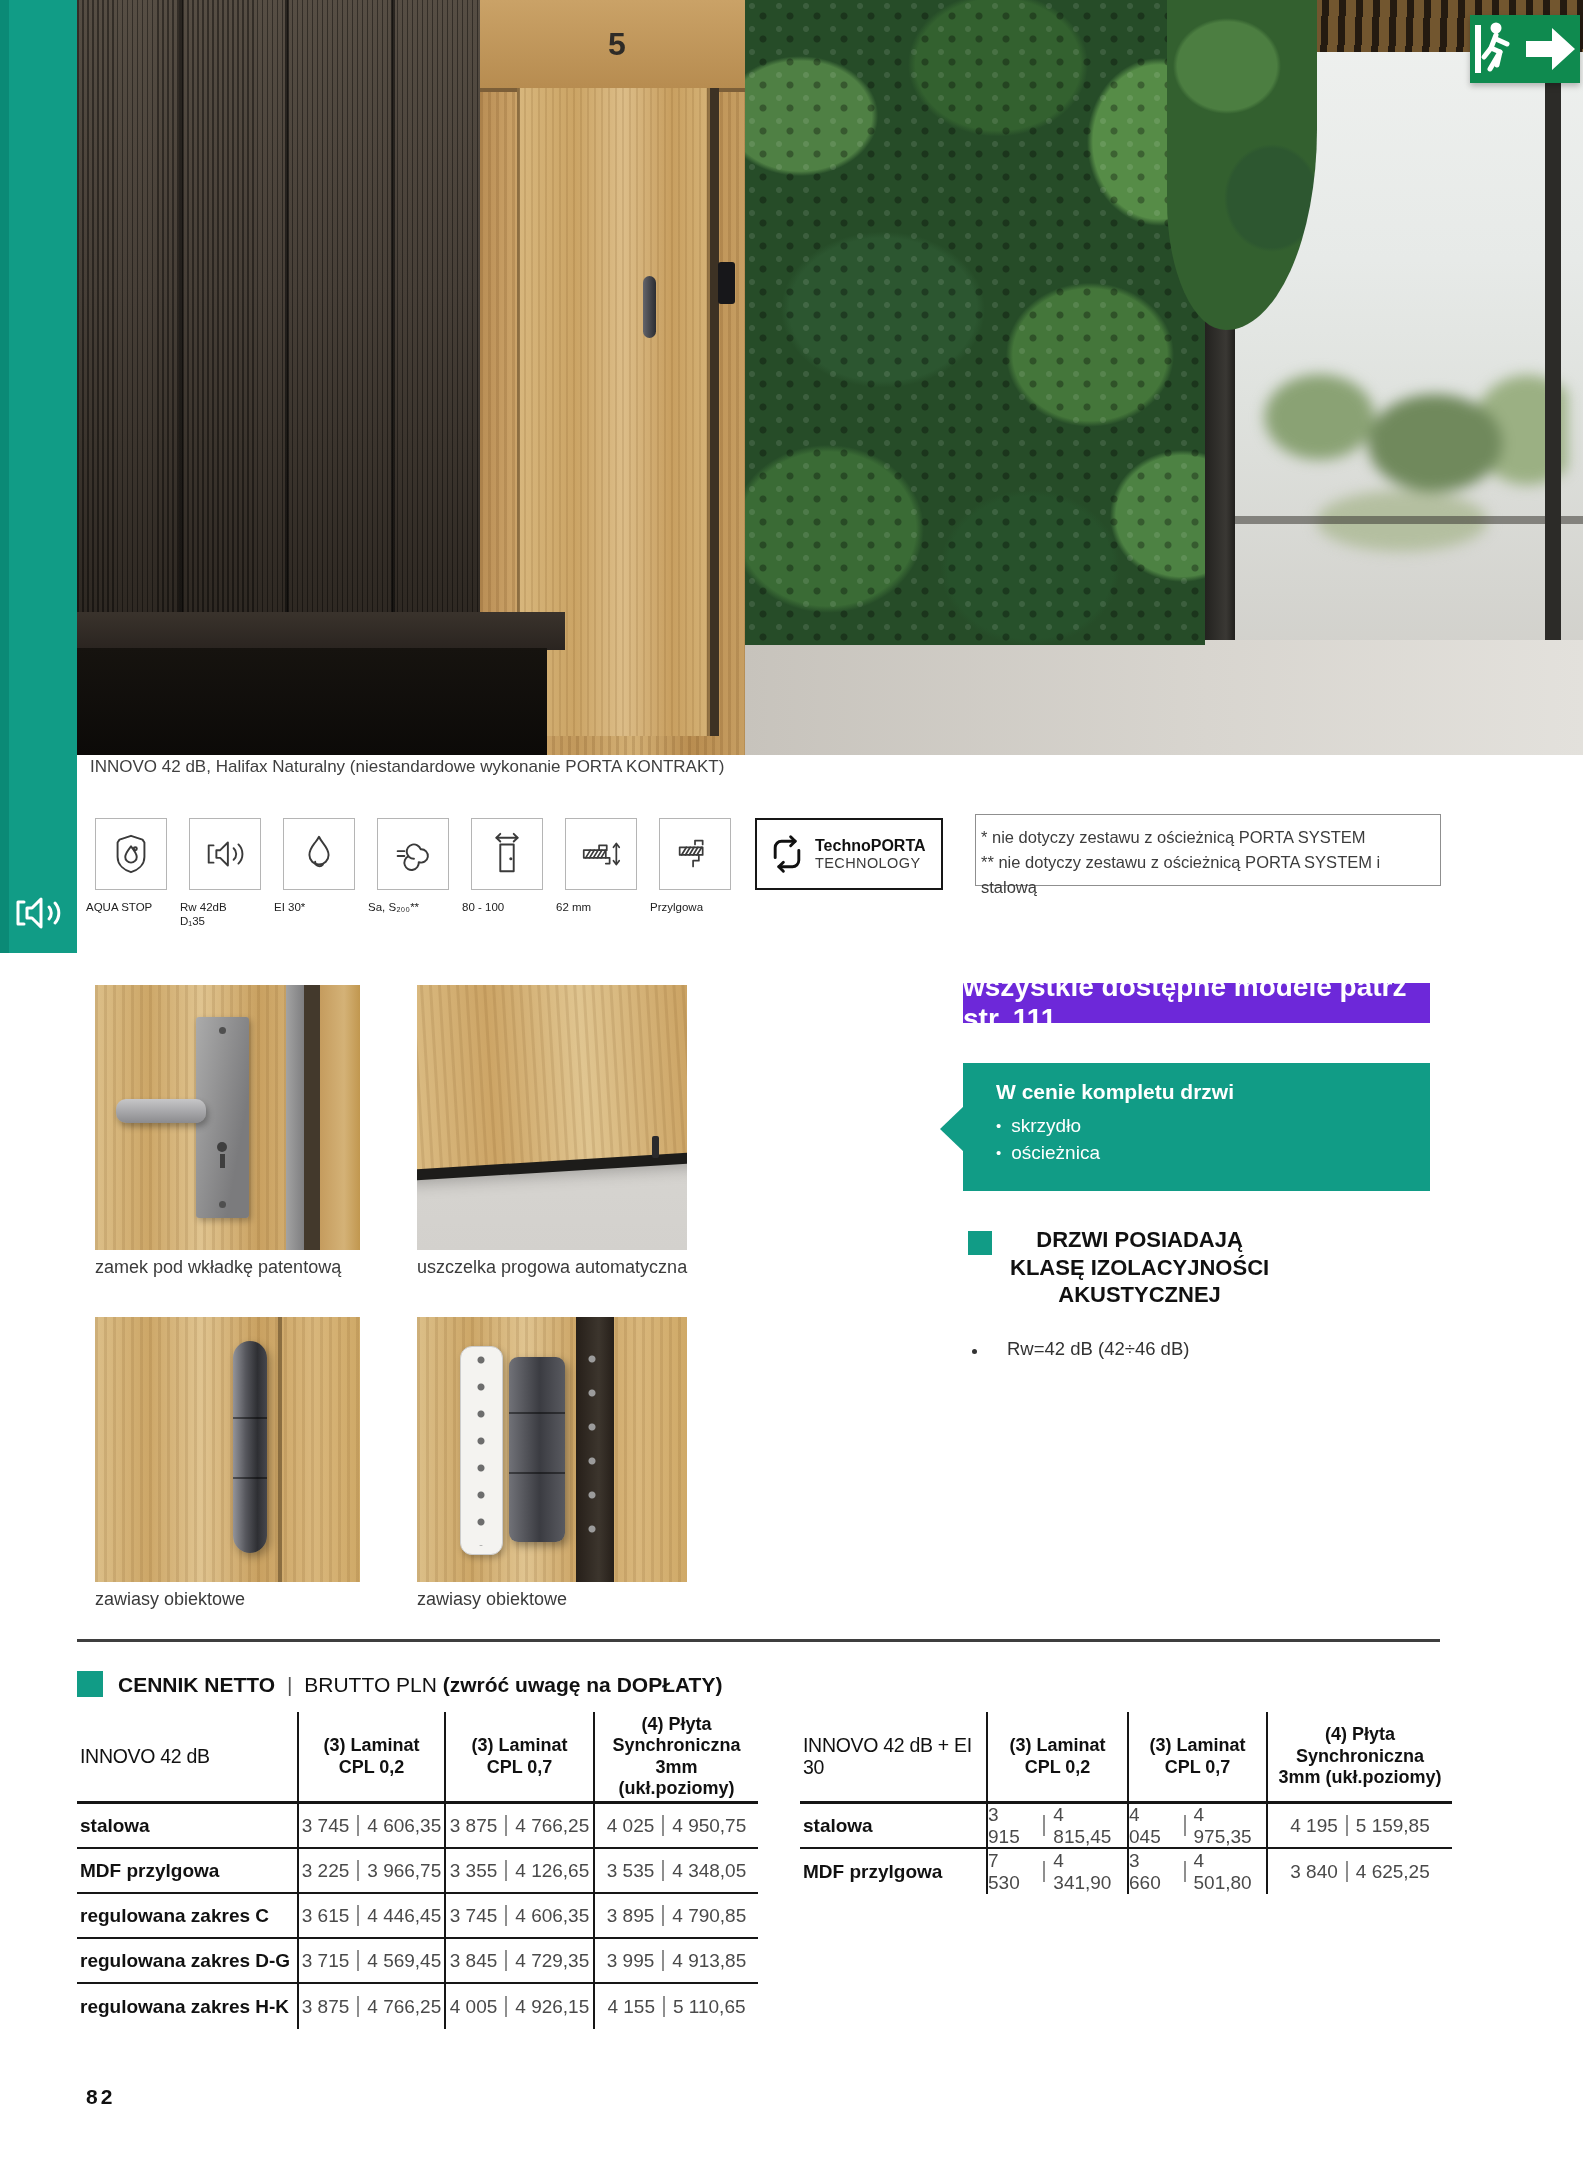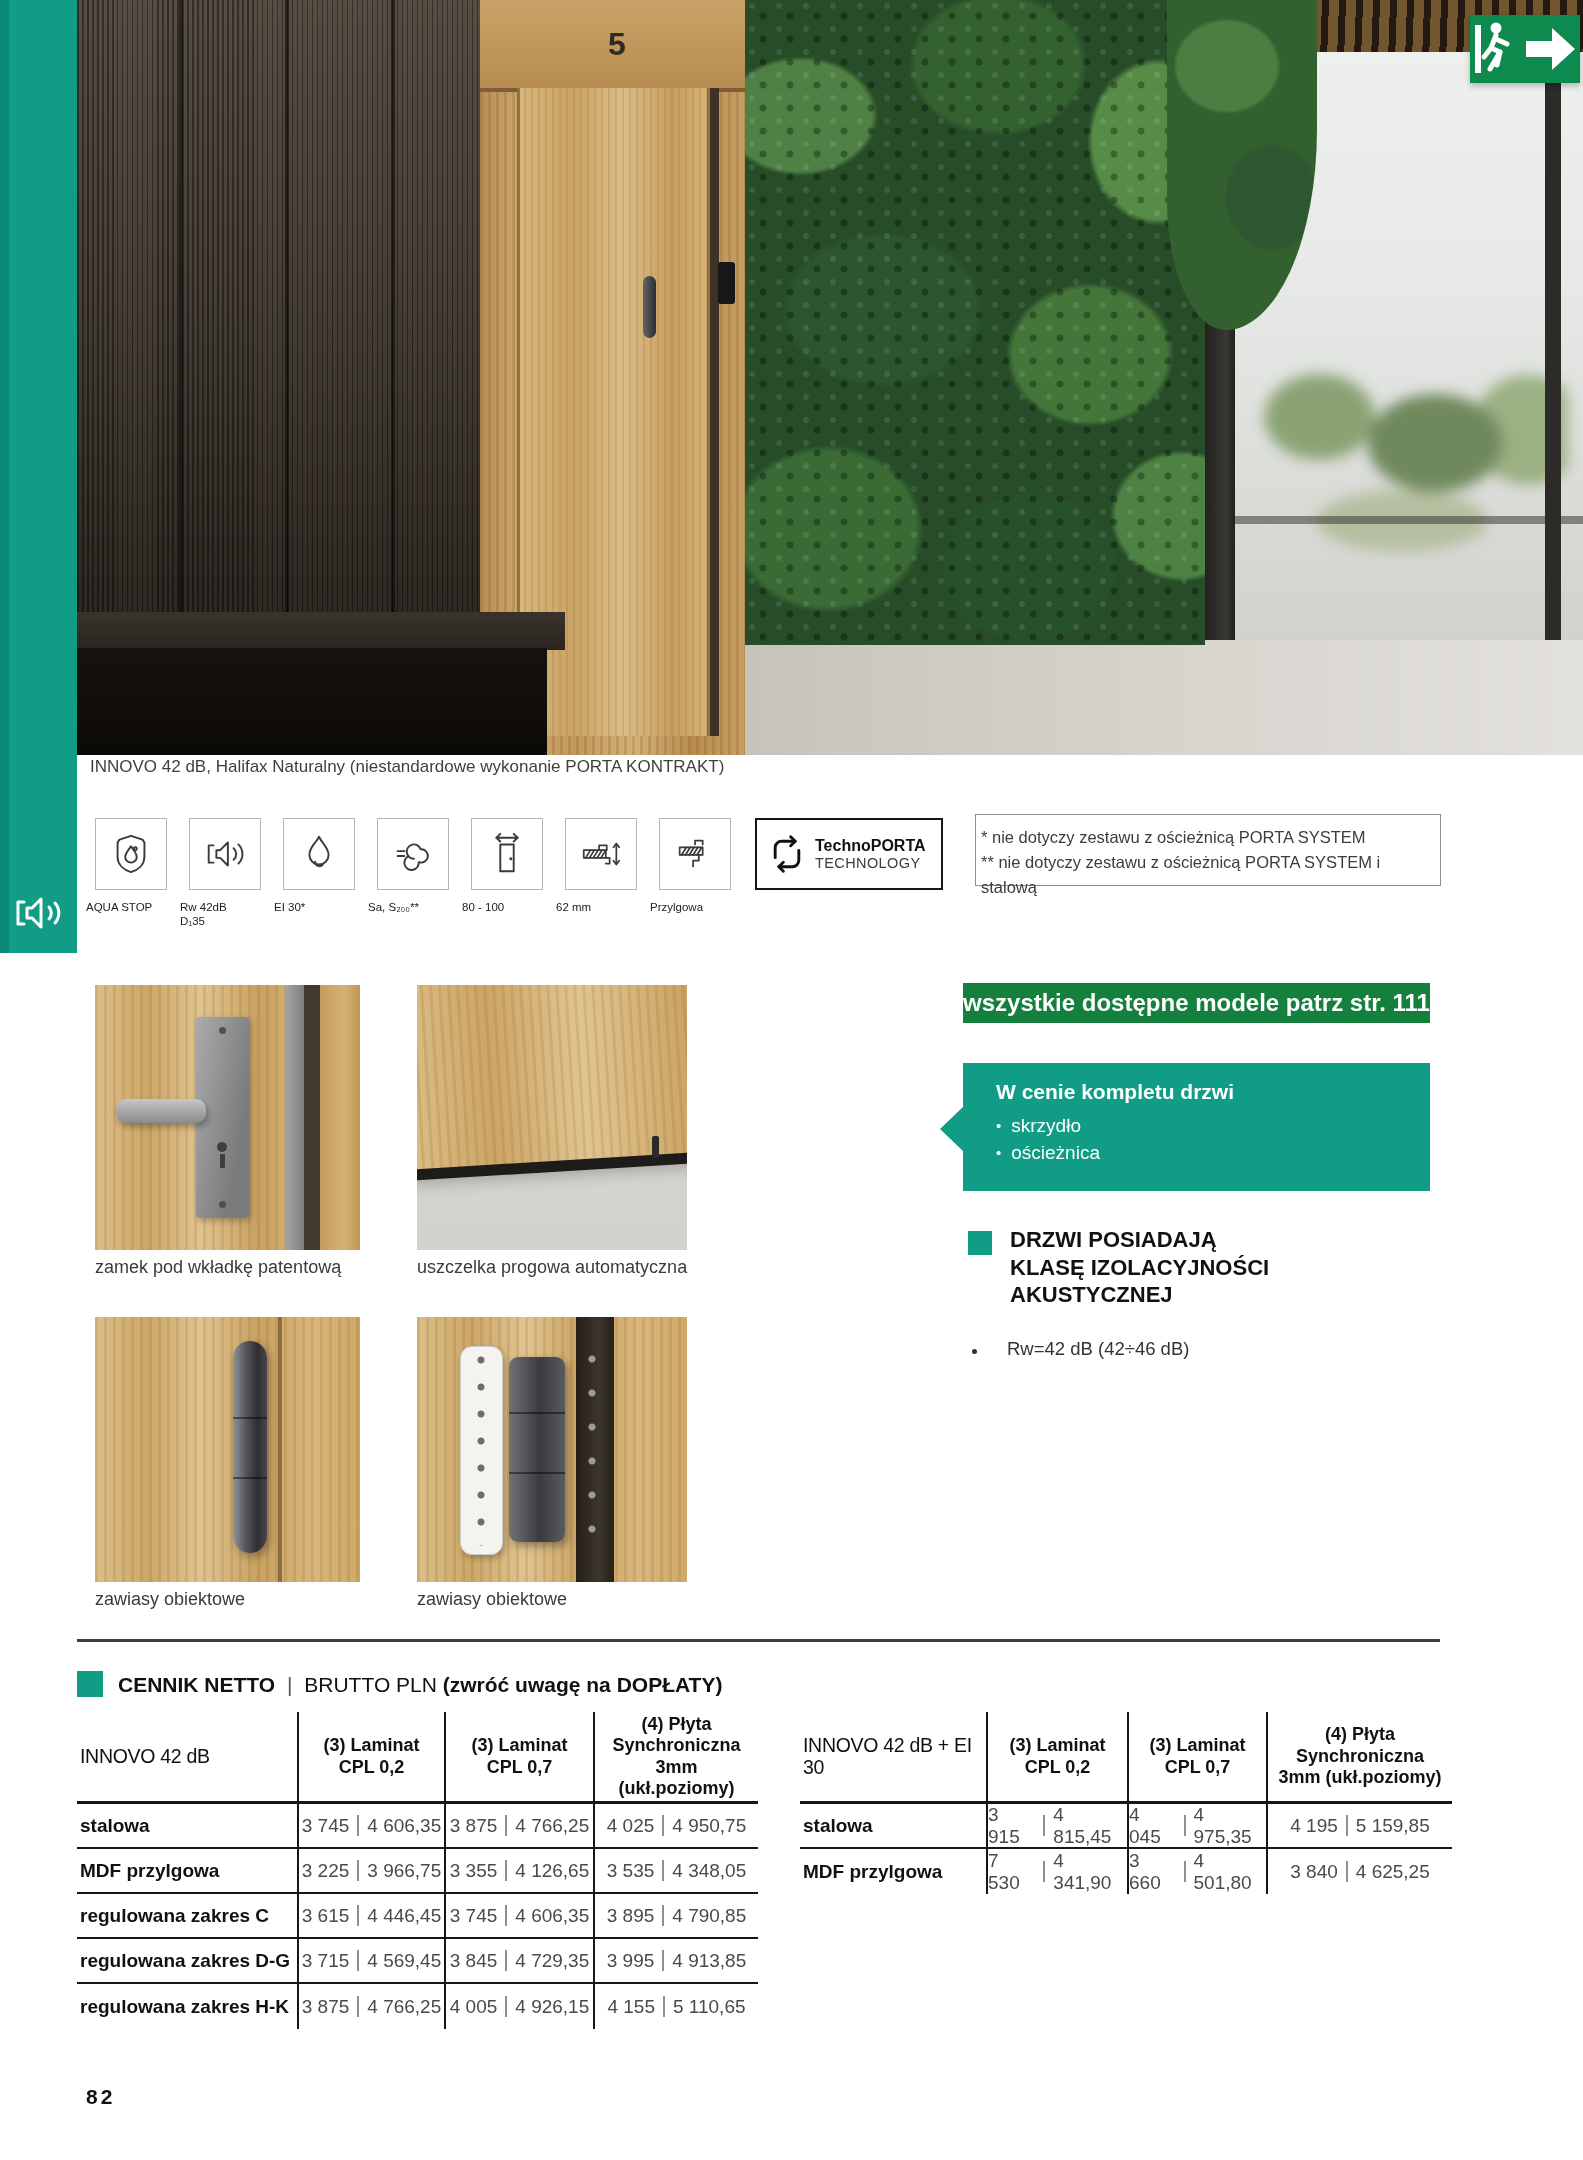--- a/index.html
+++ b/index.html
@@ -129,32 +129,32 @@
   .t-plate4{left:16%;top:11%;width:15%;height:78%;border-radius:12px;background:#f4f3f0;border:1px solid #ccc;
     box-shadow:2px 3px 6px rgba(0,0,0,.25);}
   .t-plate4::before{content:"";position:absolute;left:50%;top:8px;bottom:8px;width:8px;margin-left:-4px;
     background-image:radial-gradient(circle at 50% 5px,#6d6d6d 3px,transparent 4px);background-size:8px 27px;}
   .t-barrel{left:34%;top:15%;width:21%;height:70%;border-radius:9px;
     background:linear-gradient(90deg,#707177,#3b3c42 55%,#595a60);box-shadow:3px 4px 8px rgba(0,0,0,.35);}
   .t-screwcol{left:63.5%;top:14%;width:8px;height:72%;
     background-image:radial-gradient(circle at 50% 5px,#9b9b9b 3px,transparent 4px);background-size:8px 34px;}
 
   
-  .banner{left:963px;top:983px;width:467px;height:40px;background:#15803d;color:#fff;
-    font-size:24px;font-weight:bold;display:flex;align-items:center;justify-content:center;}
+  .banner{left:963px;top:983px;width:467px;height:40px;background:#6d28d9;color:#fff;
+    font-size:28px;font-weight:bold;display:flex;align-items:center;justify-content:center;}
   .promo-box{left:963px;top:1063px;width:467px;height:128px;background:#119c86;color:#fff;
     box-sizing:border-box;padding:17px 0 0 33px;}
   .promo-box::before{content:"";position:absolute;left:-23px;top:43px;width:0;height:0;
     border-top:23px solid transparent;border-bottom:23px solid transparent;border-right:24px solid #119c86;}
   .promo-title{font-size:21px;font-weight:bold;margin-bottom:8px;}
   .promo-item{font-size:19px;line-height:27px;}
   .promo-item::before{content:"•";margin-right:10px;font-size:15px;vertical-align:1px;}
 
   .sq{background:#119c86;}
-  .ac-head{left:1010px;top:1226px;font-size:22px;font-weight:bold;line-height:27.5px;color:#111;}
+  .ac-head{left:1010px;top:1226px;font-size:22px;font-weight:bold;line-height:27.5px;color:#111;text-align:center;}
   .ac-bullet-dot{left:972px;top:1349px;width:5px;height:5px;border-radius:50%;background:#333;}
   .ac-bullet{left:1007px;top:1338px;font-size:18.5px;color:#333;}
 
   
   .divider{left:77px;top:1639px;width:1363px;height:3px;background:#3f3f3f;}
   .cennik-head{left:118px;top:1673px;font-size:21px;color:#111;}
   .cennik-head .b{font-weight:bold;}
   .cennik-head .sep{color:#555;padding:0 6px;font-weight:400;}
   .ptable{position:absolute;display:grid;background:#fff;}
   .ptable>div{box-sizing:border-box;}

